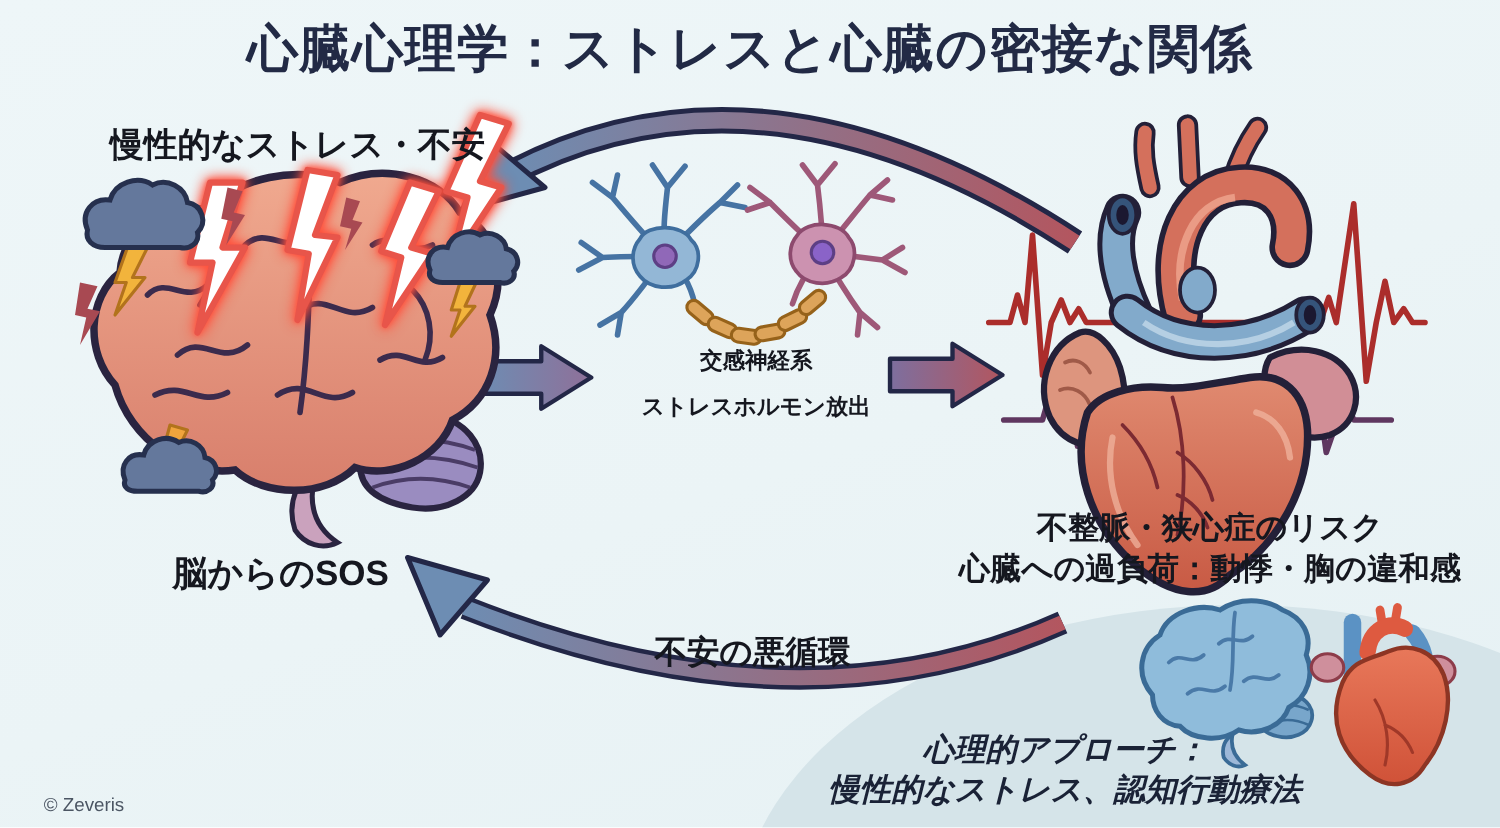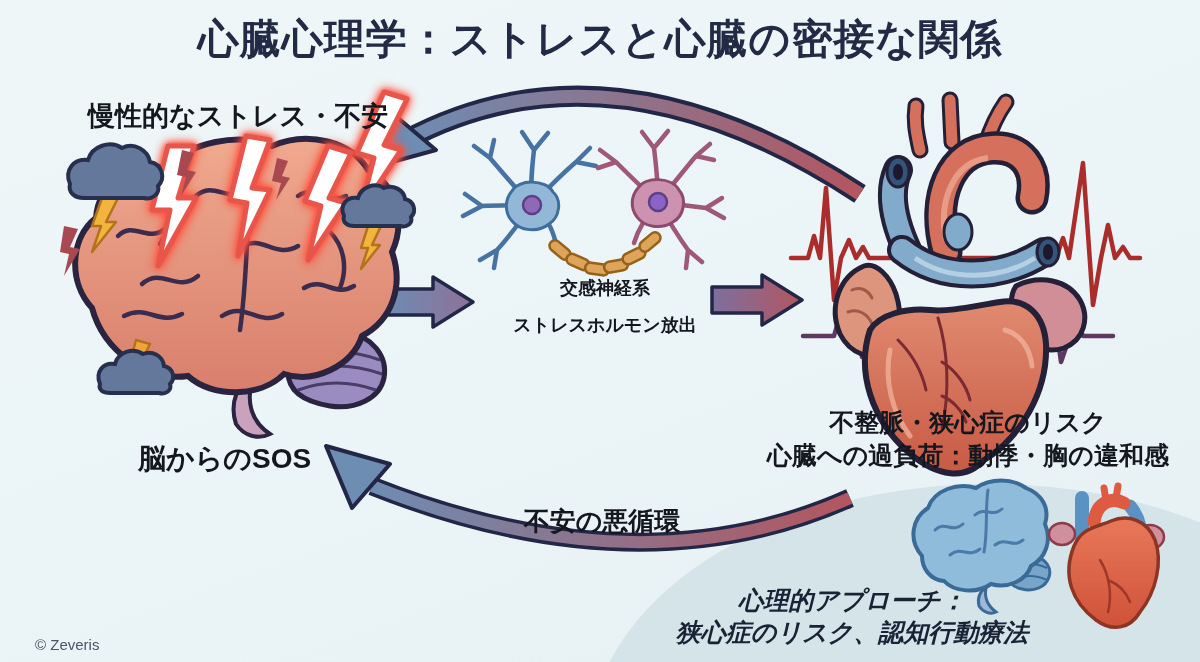--- a/index.html
+++ b/index.html
@@ -259,17 +259,17 @@
     <div>不整脈・狭心症のリスク</div>
     <div>心臓への過負荷：動悸・胸の違和感</div>
   </div>
 
   <div id="vicious-cycle-label" class="lbl center">不安の悪循環</div>
 
   <div id="brain-sos-label" class="lbl">脳からのSOS</div>
 
   <div id="approach-label" class="lbl center">
     <div>心理的アプローチ：</div>
-    <div>狭心症のリスク、認知行動療法</div>
+    <div>慢性的なストレス、認知行動療法</div>
   </div>
 
   <div id="watermark" class="lbl">© Zeveris</div>
 </div>
 
 </body></html>

